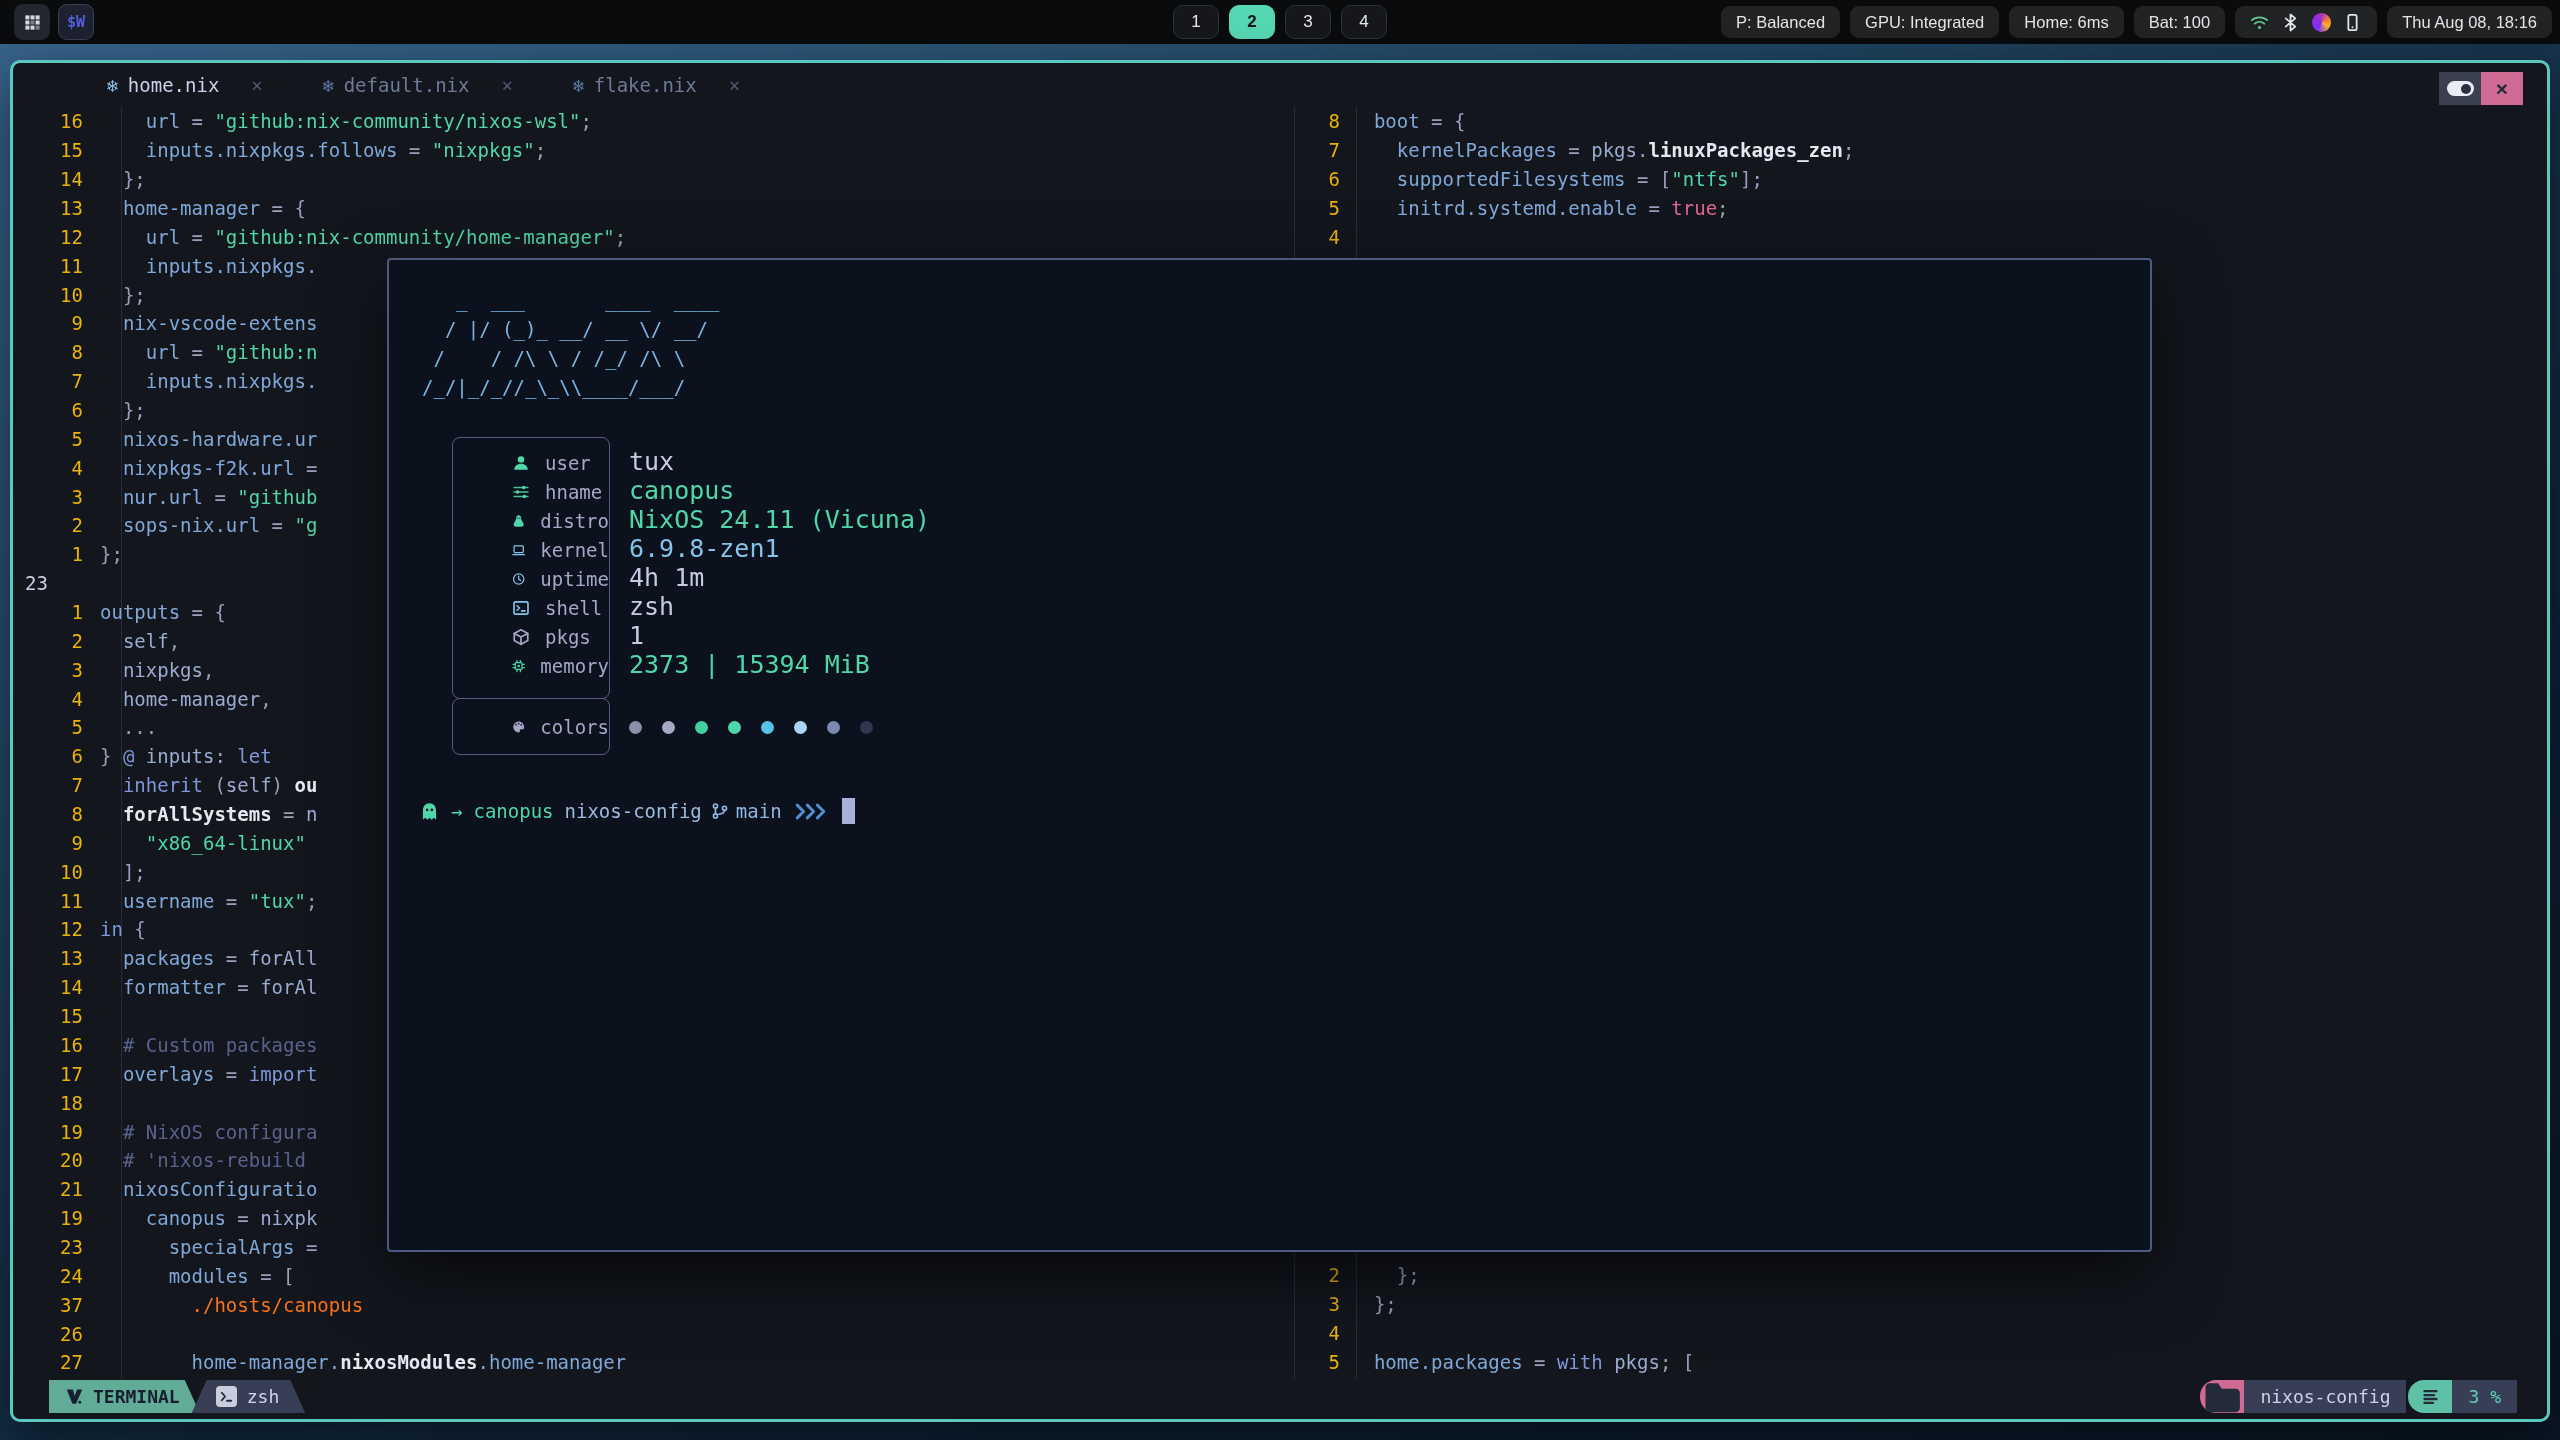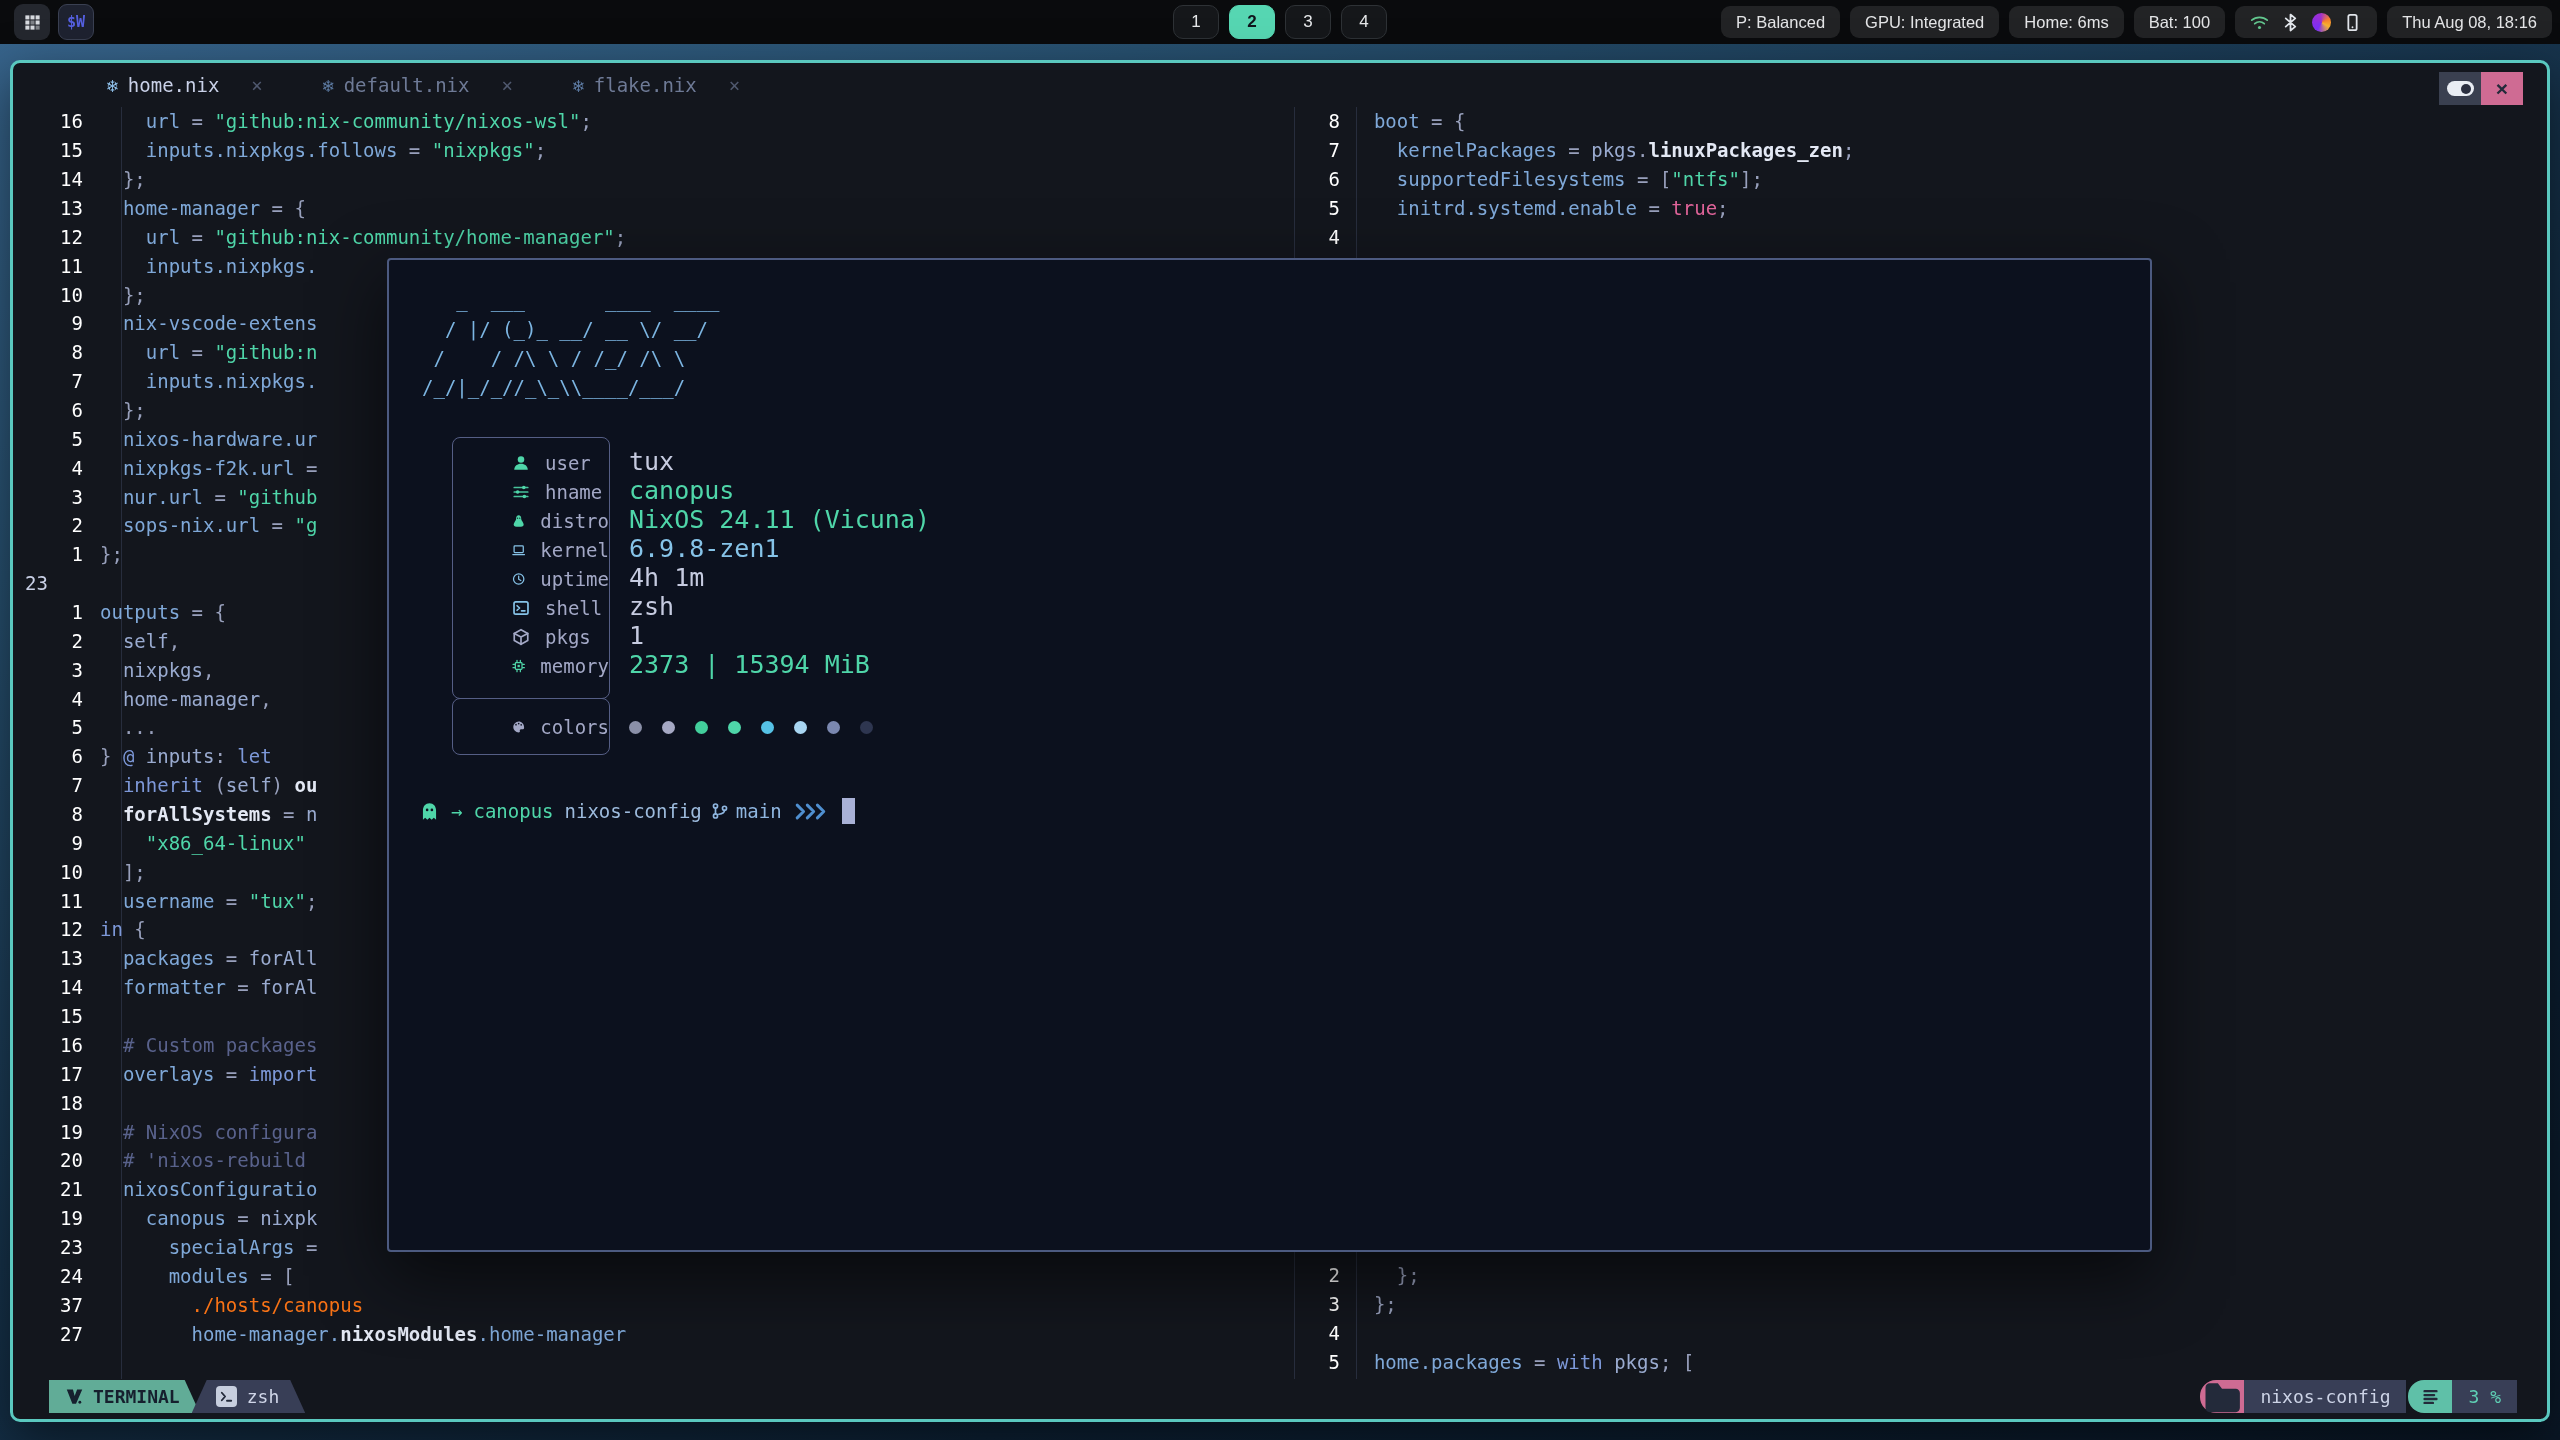--- a/index.html
+++ b/index.html
@@ -33,21 +33,21 @@
   .toggle-pill{width:27px;height:15px;border-radius:8px;background:#e9edf3;position:relative;}
   .toggle-pill::after{content:"";position:absolute;right:3px;top:2.5px;width:10px;height:10px;border-radius:50%;background:#2b3040;}
   #close-box{width:42px;height:33px;background:#cf6b93;color:#232a3a;font-size:21px;font-weight:bold;display:flex;align-items:center;justify-content:center;}
 
   
   .pane{position:absolute;top:44px;}
   #pane-left{left:0;width:1290px;}
   #pane-right-top{left:1277px;width:1200px;}
   #pane-right-bottom{left:1277px;width:1200px;top:1198px;}
   .crow{height:28.86px;display:flex;align-items:center;font-family:"DejaVu Sans Mono",monospace;font-size:19px;}
-  .lnum{color:#ffffff;text-align:right;white-space:pre;}
+  .lnum{color:#eab308;text-align:right;white-space:pre;}
   #pane-left .lnum{width:70px;margin-right:17px;}
   #pane-right-top .lnum,#pane-right-bottom .lnum{width:50px;margin-right:11px;}
   .cur .lnum{color:#c9d0e6;text-align:left;padding-left:12px;}
   .ctext{white-space:pre;}
   .c-p{color:#7fa8d8;}  .c-s{color:#4fd6a9;}  .c-d{color:#98a0bc;}
   .c-k{color:#7d98d8;}  .c-b{color:#e3e8f4;font-weight:600;}
   .c-c{color:#59628c;}  .c-v{color:#9aabd0;}  .c-w{color:#f97316;}  .c-t{color:#e0649a;}
   .guide{position:absolute;width:1px;background:#272d3d;}
 
   
@@ -337,20 +337,24 @@
         <span class="lnum">23</span>
         <span class="ctext"><span class="c-p">      specialArgs </span><span class="c-d">=</span></span>
       </div>
       <div class="crow">
         <span class="lnum">24</span>
         <span class="ctext"><span class="c-p">      modules </span><span class="c-d">= [</span></span>
       </div>
       <div class="crow">
         <span class="lnum">37</span>
         <span class="ctext"><span class="c-w">        ./hosts/canopus</span></span>
+      </div>
+      <div class="crow">
+        <span class="lnum">26</span>
+        <span class="ctext"></span>
       </div>
       <div class="crow">
         <span class="lnum">27</span>
         <span class="ctext"><span class="c-p">        home-manager.</span><span class="c-b">nixosModules</span><span class="c-p">.home-manager</span></span>
       </div>
     </div>
   <div class="pane" id="pane-right-top">
       <div class="crow">
         <span class="lnum">8</span>
         <span class="ctext"><span class="c-p">  boot </span><span class="c-d">= {</span></span>

